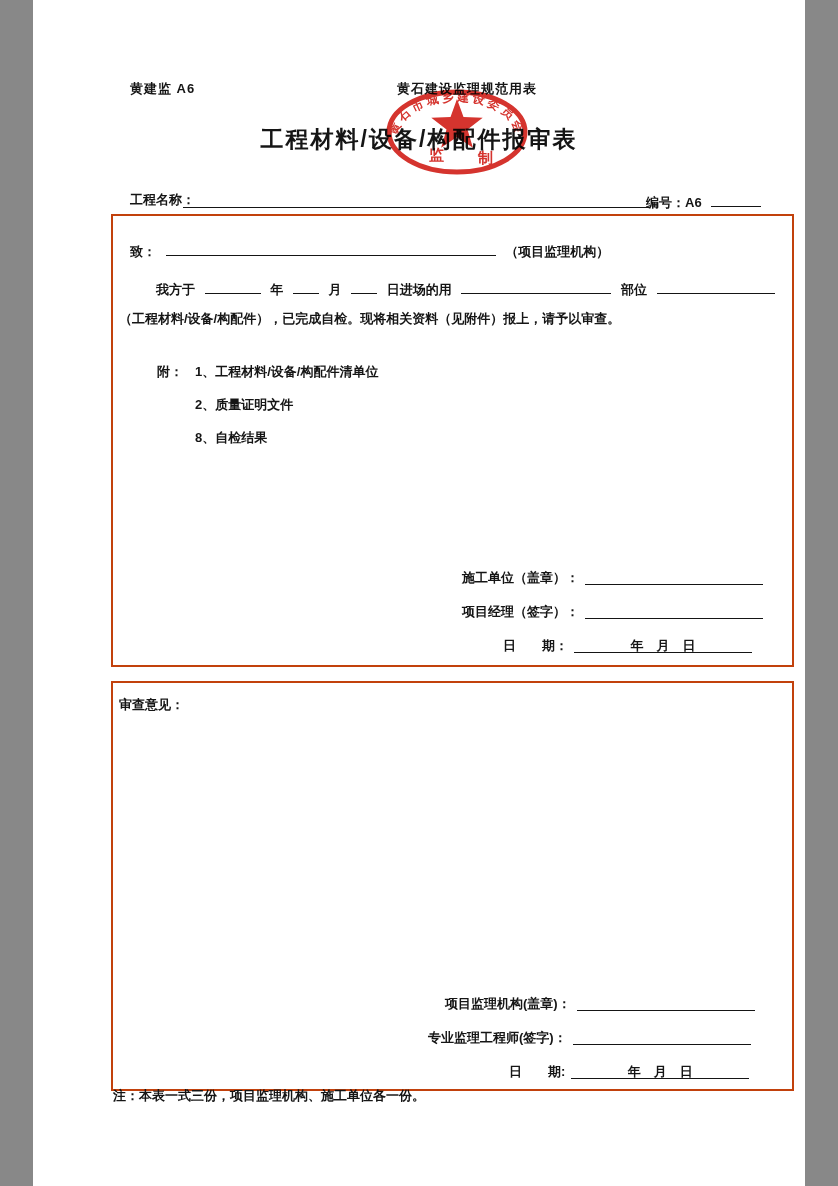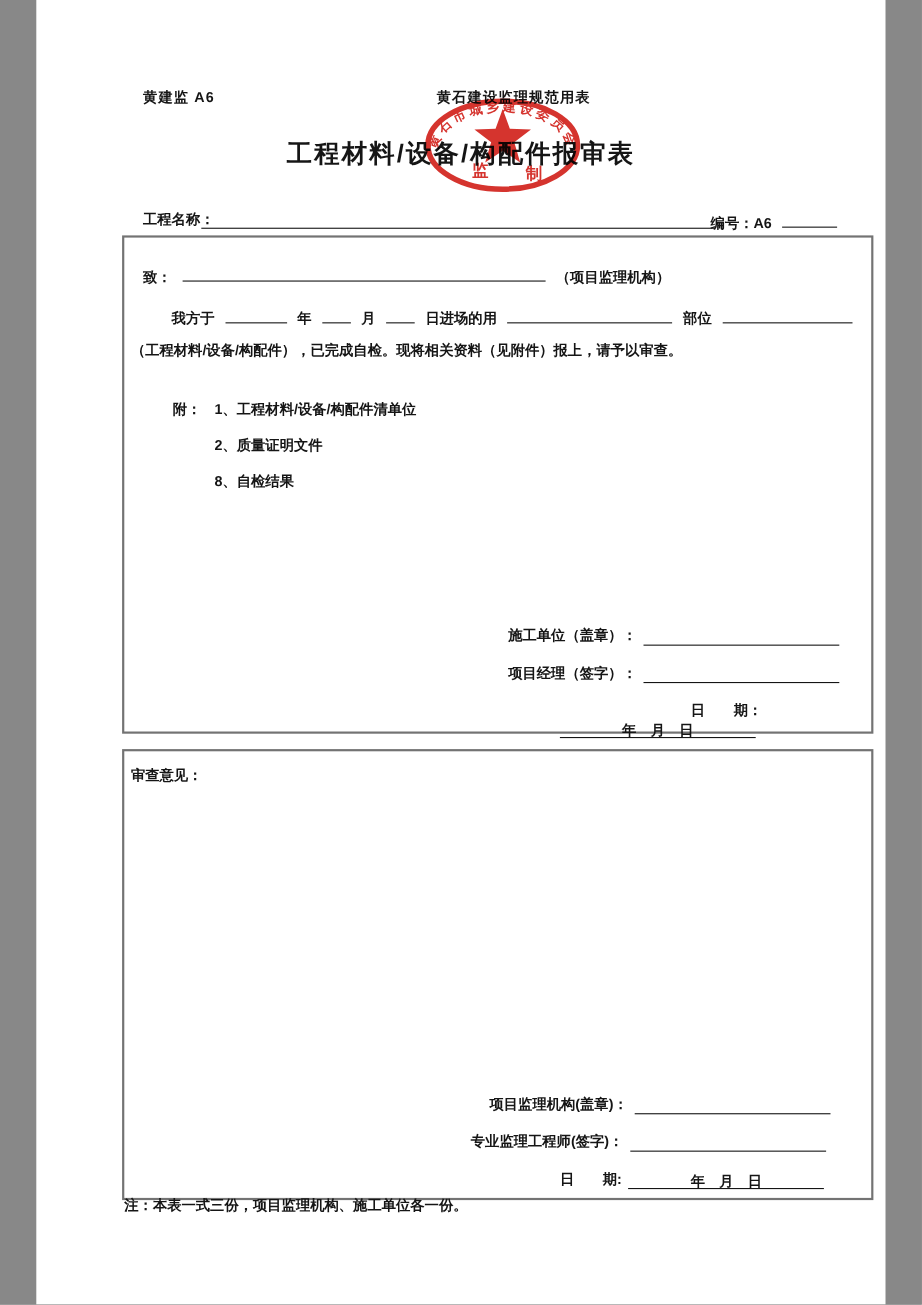--- a/index.html
+++ b/index.html
@@ -10,24 +10,24 @@
   }
   .abs{position:absolute;white-space:nowrap;}
   .center{left:0;width:100%;text-align:center;}
   .title{font-size:23px;font-weight:bold;letter-spacing:2px;}
   .hdr{font-size:13px;font-weight:bold;letter-spacing:1px;}
   .blank{
     display:inline-block;border-bottom:1.6px solid #151515;
     height:15px;vertical-align:baseline;margin:0 6px;
   }
   .blank.center-text{text-align:center;}
-  .box{position:absolute;left:78px;width:679px;border:2px solid #737373;background:transparent;}
+  .box{position:absolute;left:78px;width:679px;border:2px solid #c2410c;background:transparent;}
   .box1{top:214px;height:449px;}
   .box2{top:681px;height:406px;}
-  .sign-row{position:absolute;display:flex;align-items:flex-end;white-space:nowrap;}
+  .sign-row{position:absolute;display:flex;align-items:flex-start;white-space:nowrap;}
   .stamp{position:absolute;left:344px;top:82px;width:160px;height:104px;
     mix-blend-mode:multiply;opacity:0.93;}
   .note{font-size:13px;}
 </style>
 </head>
 <body>
 
 <div class="page">
 
   <div class="abs hdr" style="left:97px;top:80px;">黄建监 A6</div>
@@ -82,21 +82,21 @@
     <div class="abs" style="left:82px;top:213px;">8、自检结果</div>
 
     <div class="sign-row" style="left:349px;top:353px;">
       <span>施工单位（盖章）：</span>
       <span class="blank" style="width:178px;"></span>
     </div>
     <div class="sign-row" style="left:349px;top:387px;">
       <span>项目经理（签字）：</span>
       <span class="blank" style="width:178px;"></span>
     </div>
-    <div class="sign-row" style="left:390px;top:421px;flex-direction:column;">
+    <div class="sign-row" style="left:390px;top:421px;">
       <span>日　　期：</span>
       <span class="blank center-text" style="width:178px;">年　月　日</span>
     </div>
   </div>
 
   <div class="box box2">
     <div class="abs" style="left:6px;top:13px;">审查意见：</div>
 
     <div class="sign-row" style="left:332px;top:312px;">
       <span>项目监理机构(盖章)：</span>

